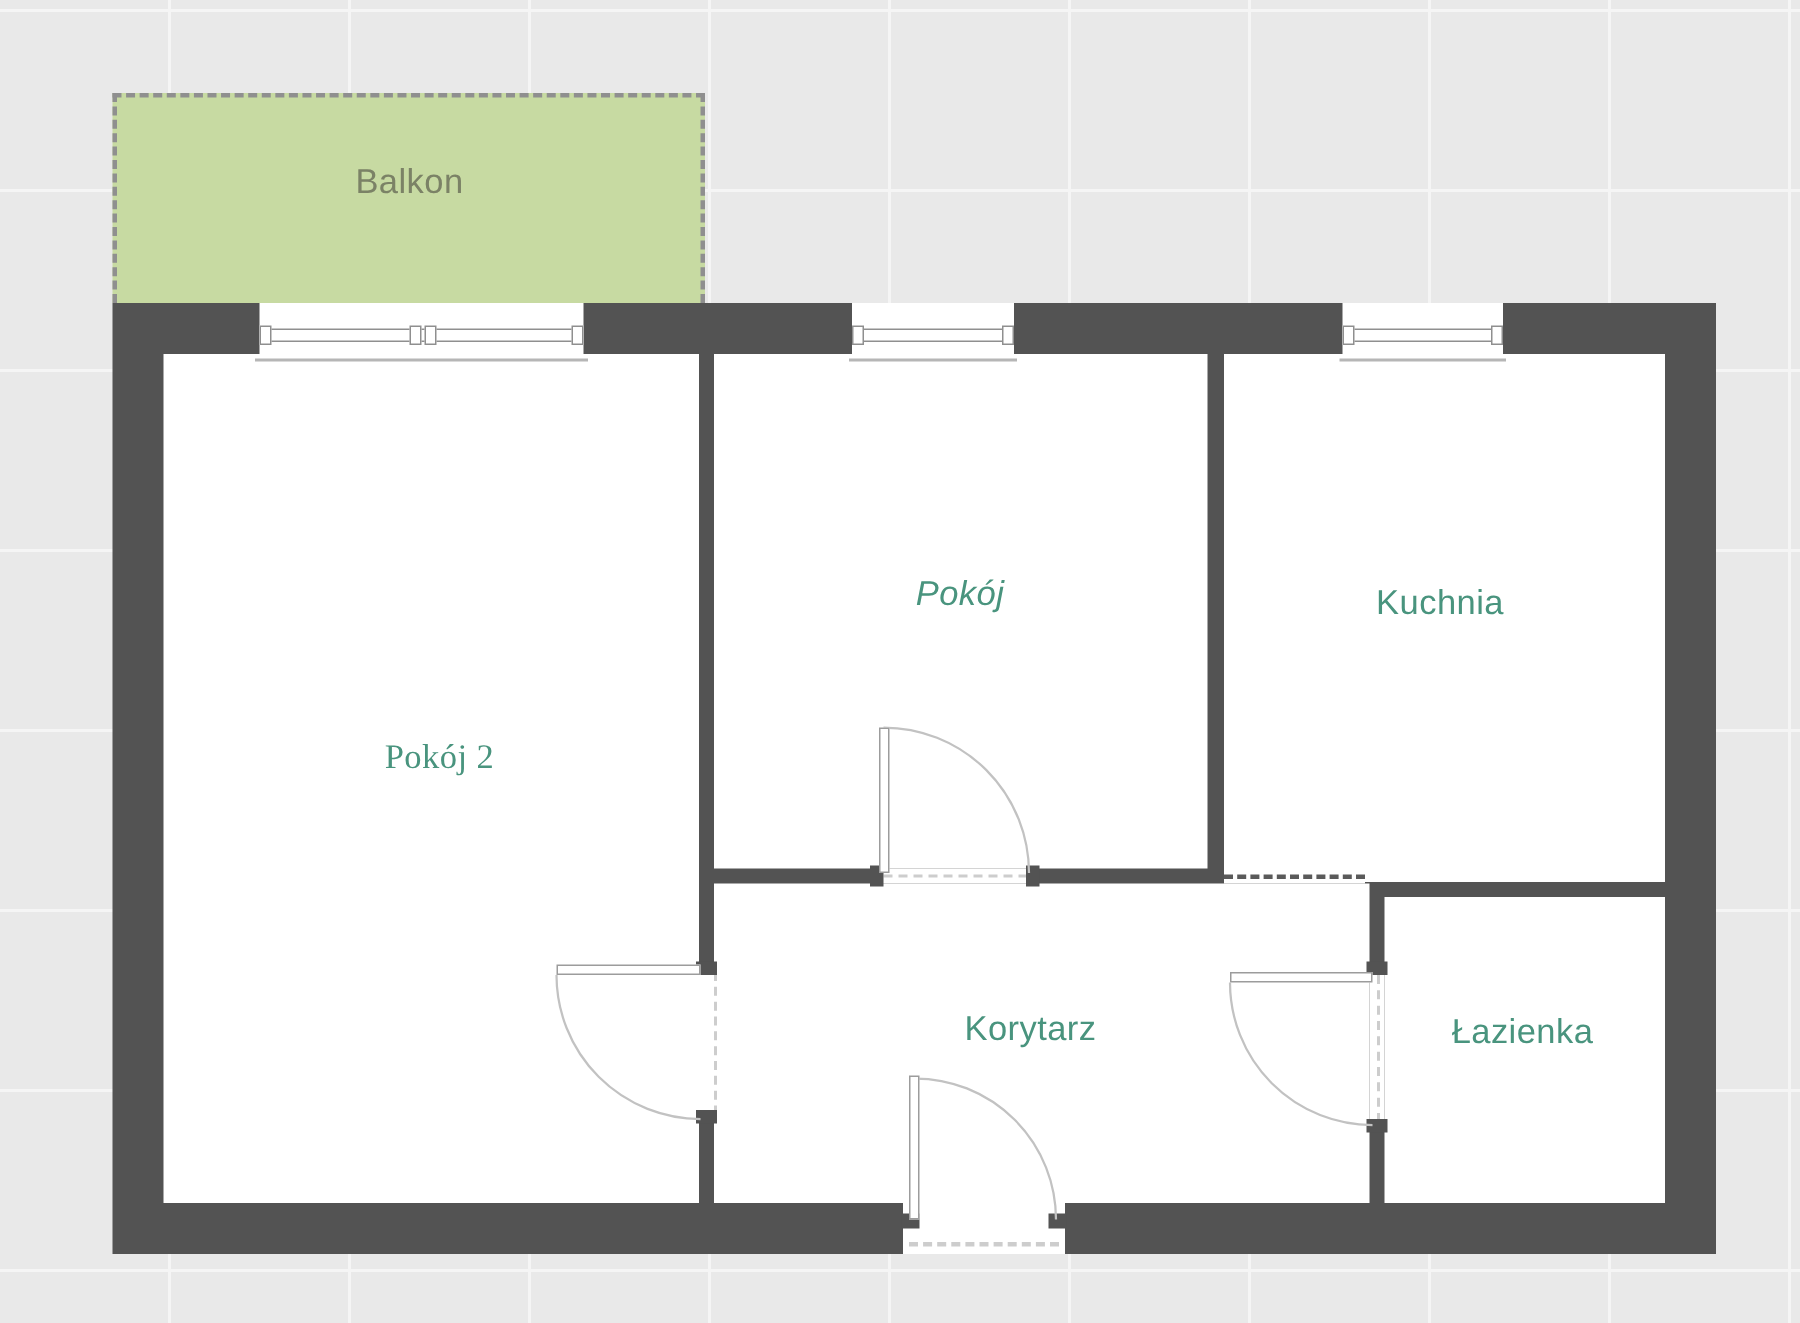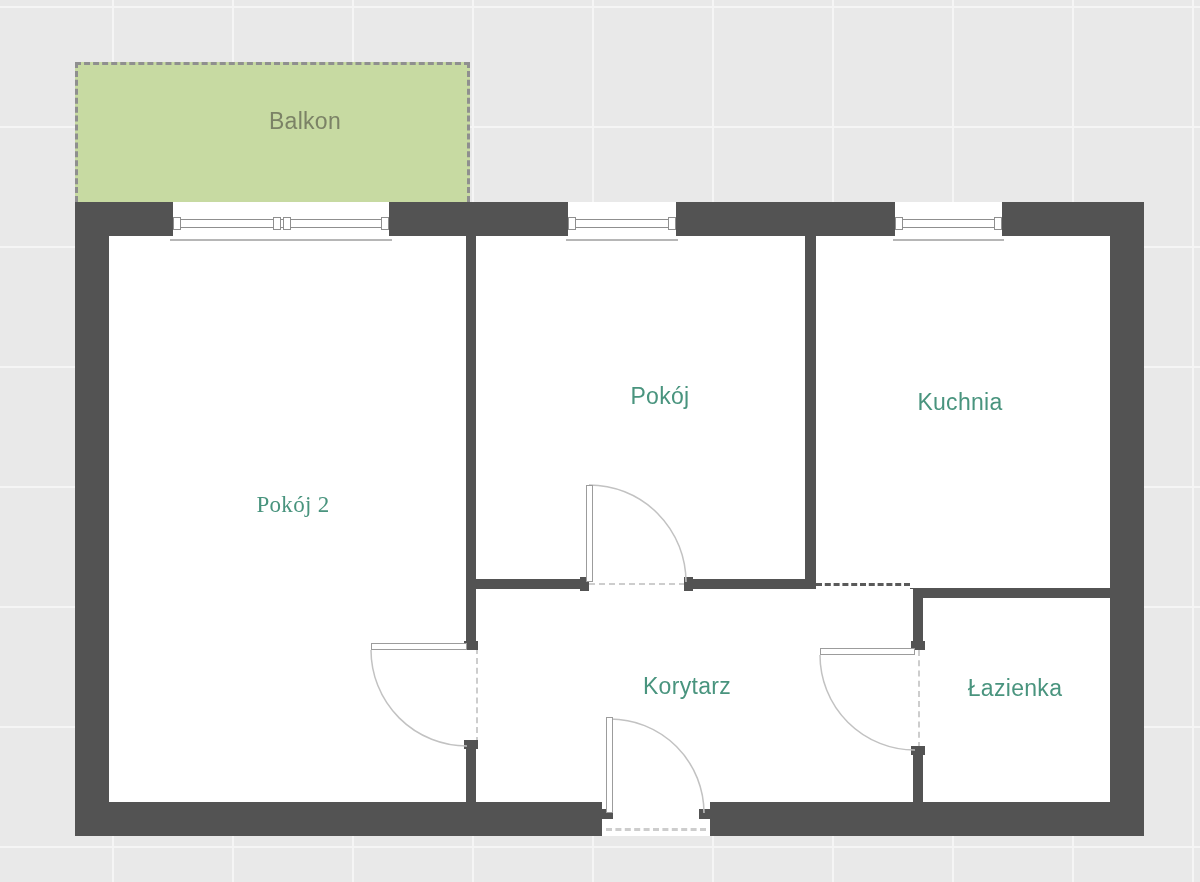--- a/index.html
+++ b/index.html
@@ -136,20 +136,20 @@
     <path d="M 589 485 A 97 97 0 0 1 686 582"></path>
     <path d="M 820 655 A 95 95 0 0 0 915 750"></path>
     <path d="M 610 719 A 94 94 0 0 1 704 813"></path>
   </svg>
 
   <div class="abs leaf" style="left:371px;top:643px;width:96px;height:7px;"></div>
   <div class="abs leaf" style="left:586px;top:485px;width:7px;height:97px;"></div>
   <div class="abs leaf" style="left:820px;top:648px;width:95px;height:7px;"></div>
   <div class="abs leaf" style="left:606px;top:717px;width:7px;height:96px;"></div>
 
-  <div class="room-label balcony-label-text" style="left:273px;top:121px;margin-left:32px;">Balkon</div>
+  <div class="room-label balcony-label-text" style="left:273px;top:121px;">Balkon</div>
   <div class="room-label" style="left:293px;top:505px;font-family:Liberation Serif, serif;">Pokój 2</div>
-  <div class="room-label" style="left:660px;top:396px;">Pokój</div>
+  <div class="room-label" style="left:640px;top:396px;font-style:italic;">Pokój</div>
   <div class="room-label" style="left:960px;top:402px;">Kuchnia</div>
   <div class="room-label" style="left:687px;top:686px;">Korytarz</div>
   <div class="room-label" style="left:1015px;top:688px;">Łazienka</div>
 
 </div>
 
 </body></html>

